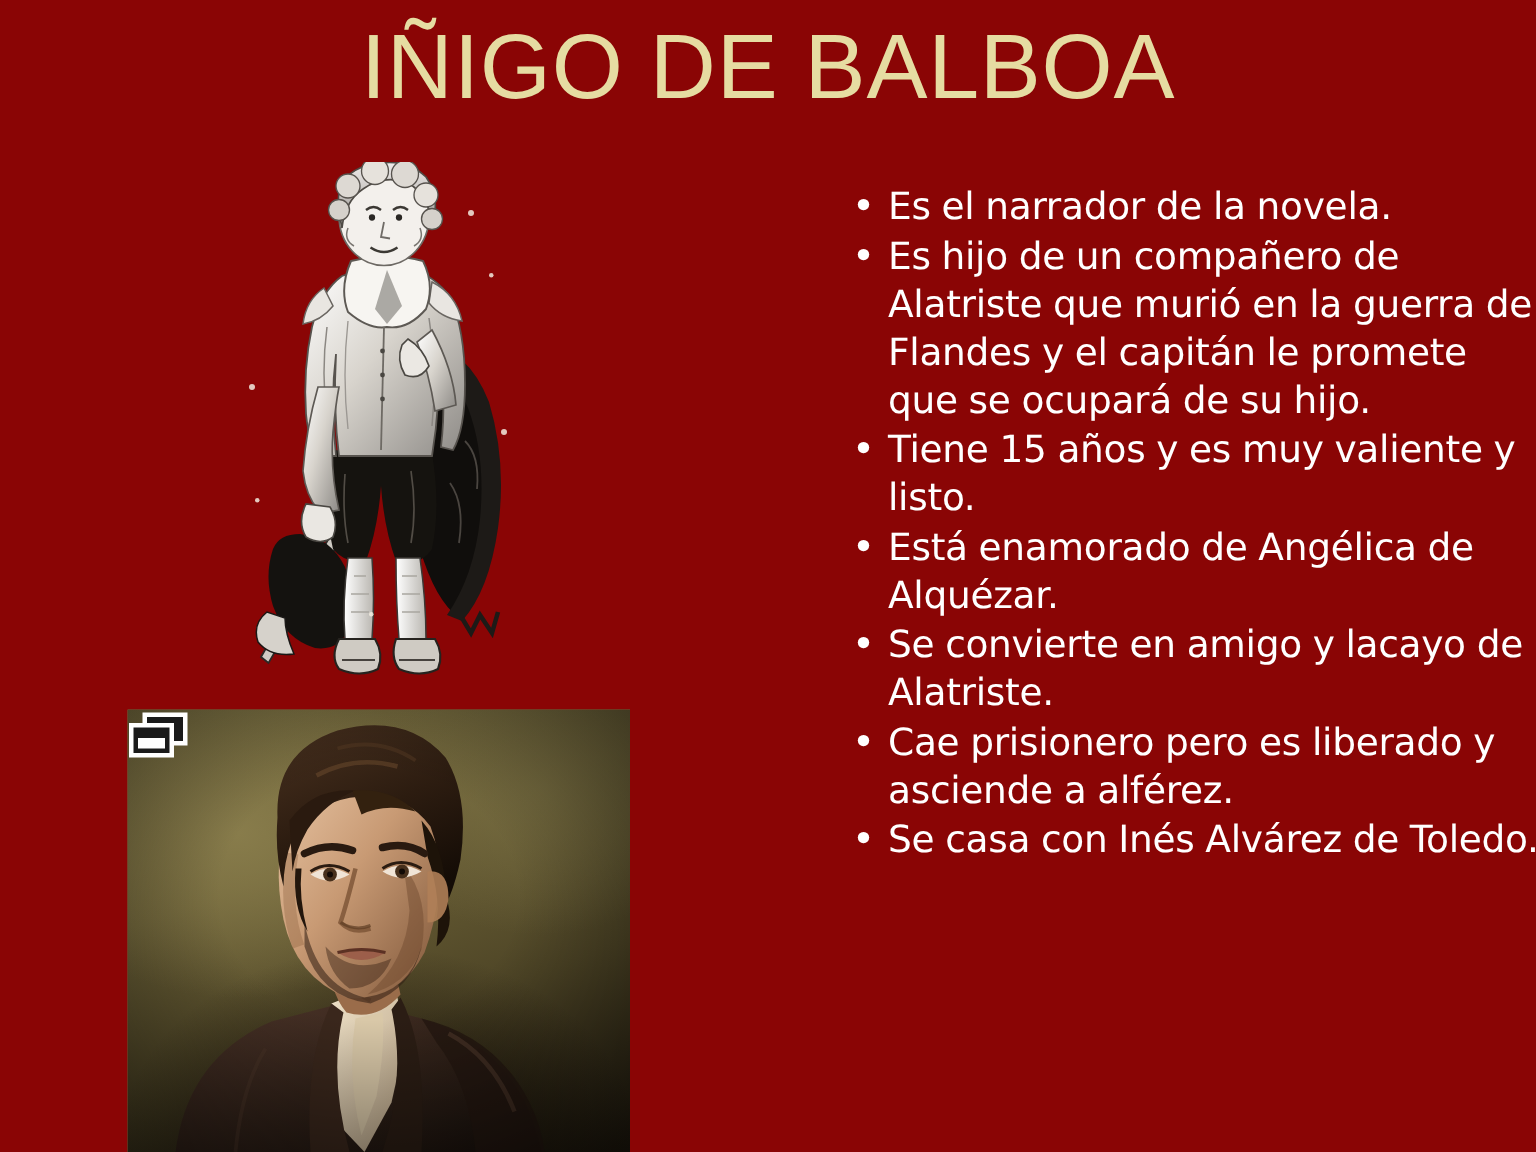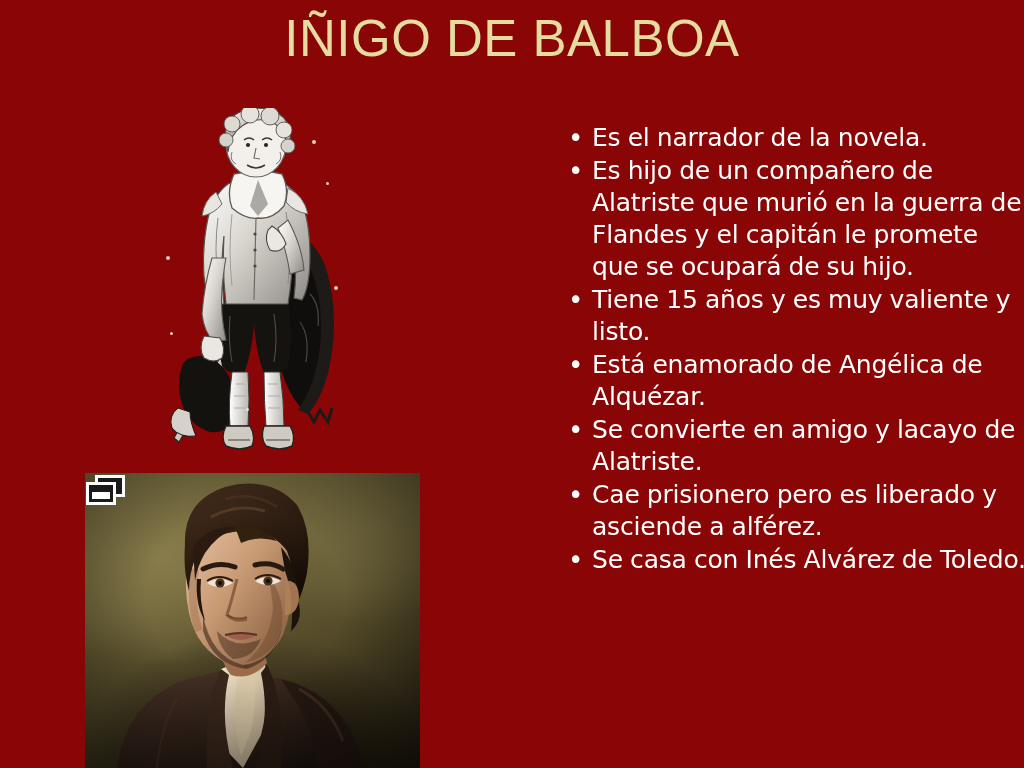--- a/index.html
+++ b/index.html
@@ -18,21 +18,21 @@
 
   
   #slide-title {
     position: absolute;
     left: 0;
     top: 12px;
     width: 1024px;
     text-align: center;
     color: #e6dca2;
     font-family: "Liberation Sans", sans-serif;
-    font-size: 51px;
+    font-size: 61px;
     font-weight: 400;
     letter-spacing: 0.5px;
     line-height: 1.05;
     white-space: nowrap;
   }
 
   
   #bullet-list {
     position: absolute;
     left: 558px;

